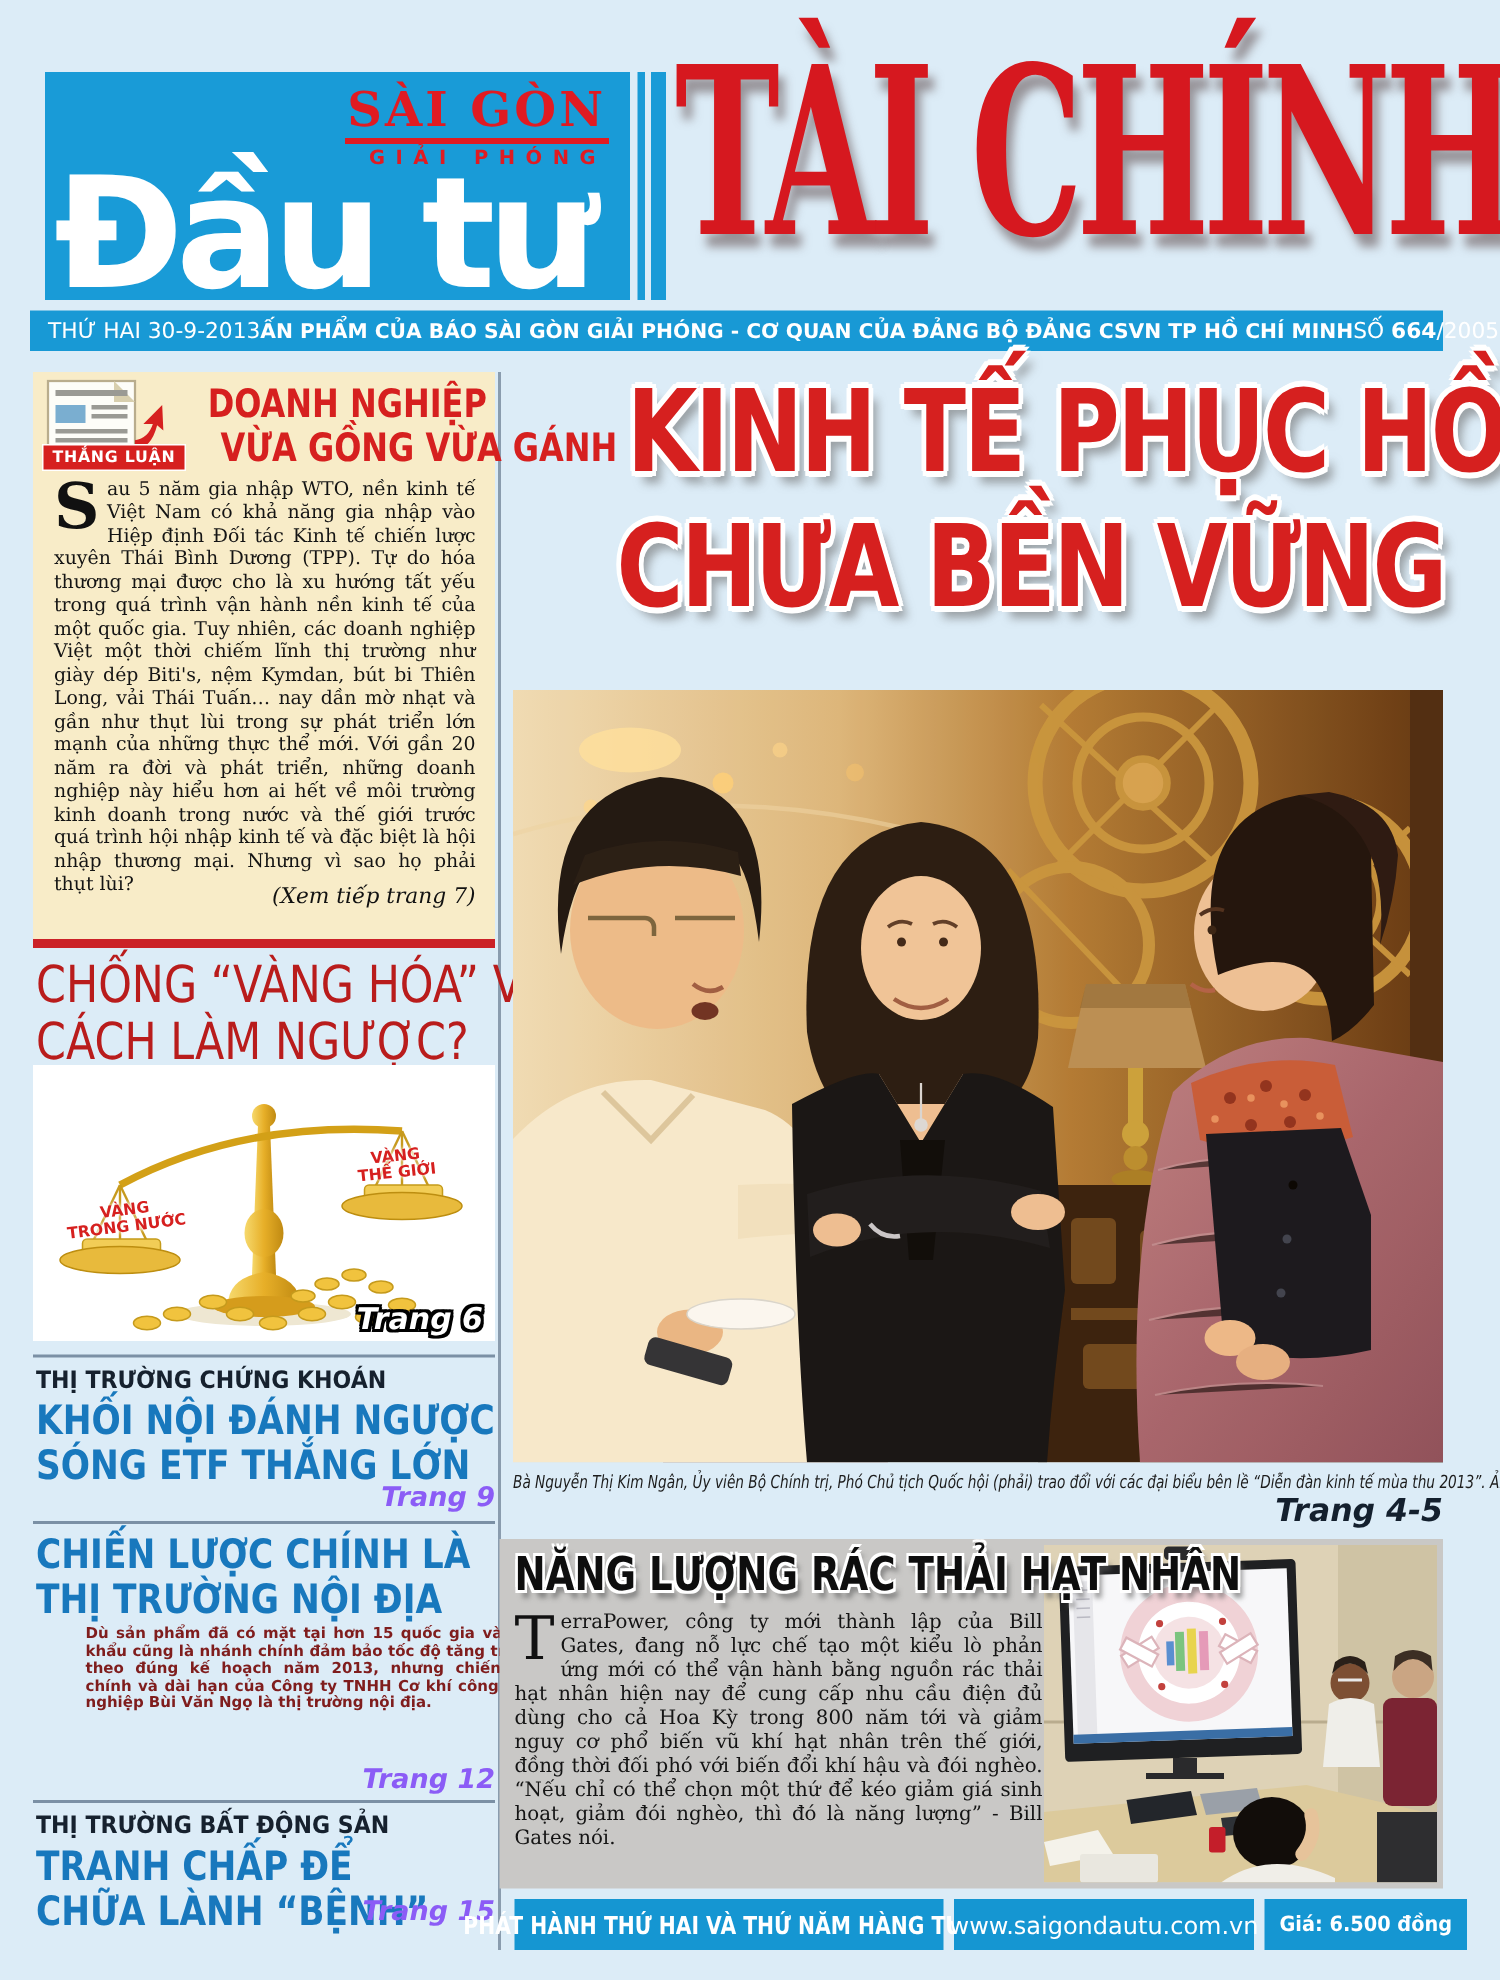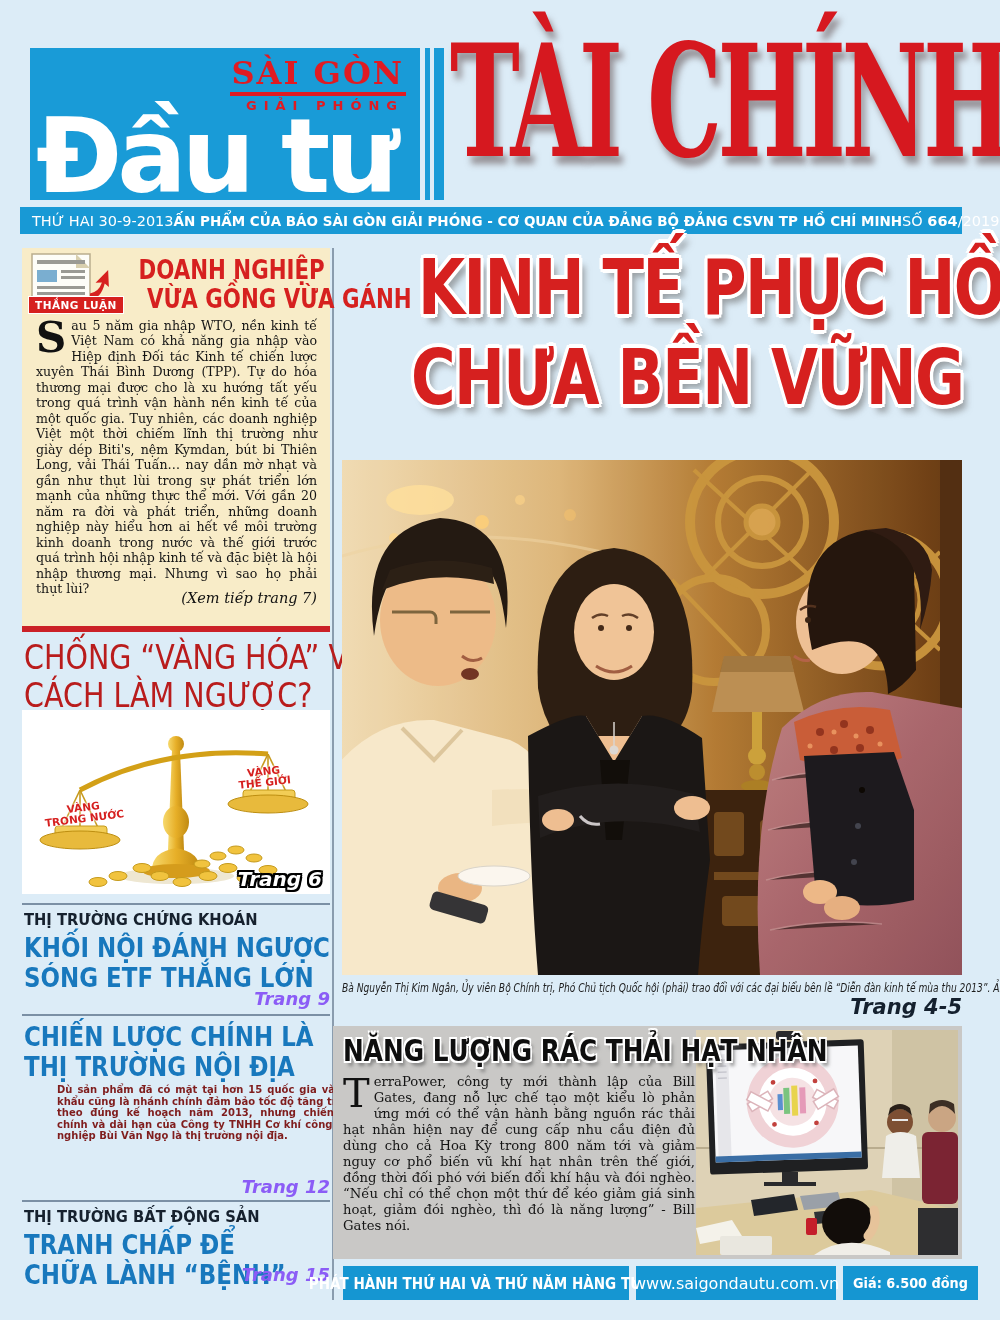--- a/index.html
+++ b/index.html
@@ -110,21 +110,21 @@
     <div class="abs brand-sub">GIẢI PHÓNG</div>
     <div class="abs brand-main nw">Đầu tư</div>
   </div>
   <div class="abs bar1"></div>
   <div class="abs bar2"></div>
   <div class="abs paper-title">TÀI CHÍNH</div>
 
   <div class="abs dateline">
     <span class="date-txt nw">THỨ HAI 30-9-2013</span>
     <span class="publisher-txt nw">ẤN PHẨM CỦA BÁO SÀI GÒN GIẢI PHÓNG - CƠ QUAN CỦA ĐẢNG BỘ ĐẢNG CSVN TP HỒ CHÍ MINH</span>
-    <span class="issue-txt nw"><span>SỐ </span><b>664</b><span>/2019</span></span>
+    <span class="issue-txt nw"><span>SỐ </span><b>664</b><span>/2005</span></span>
   </div>
 
   <div class="abs vdiv"></div>
 
   <div class="abs thoiluan">
     <svg class="abs" style="left:6px;top:4px" width="86" height="66" viewBox="0 0 86 66">
       <rect x="4" y="2" width="58" height="46" fill="#fdfdf8" stroke="#b9ad8d" stroke-width="1.5"></rect>
       <path d="M48,2 L62,16 L48,16 Z" fill="#d8cfae"></path>
       <rect x="9" y="18" width="20" height="12" fill="#7aaed0"></rect>
       <g fill="#9a9a94">

